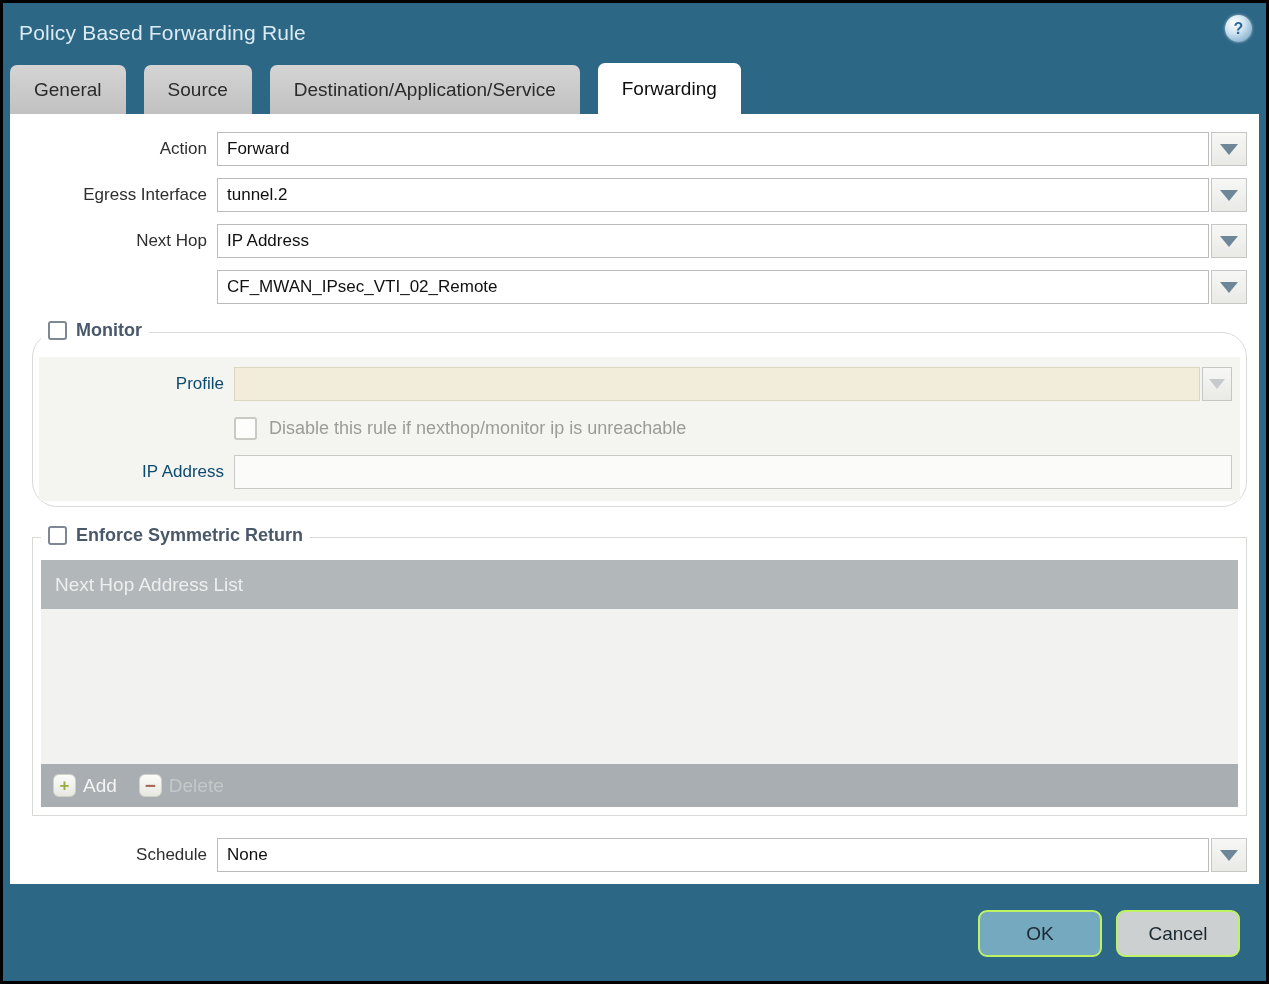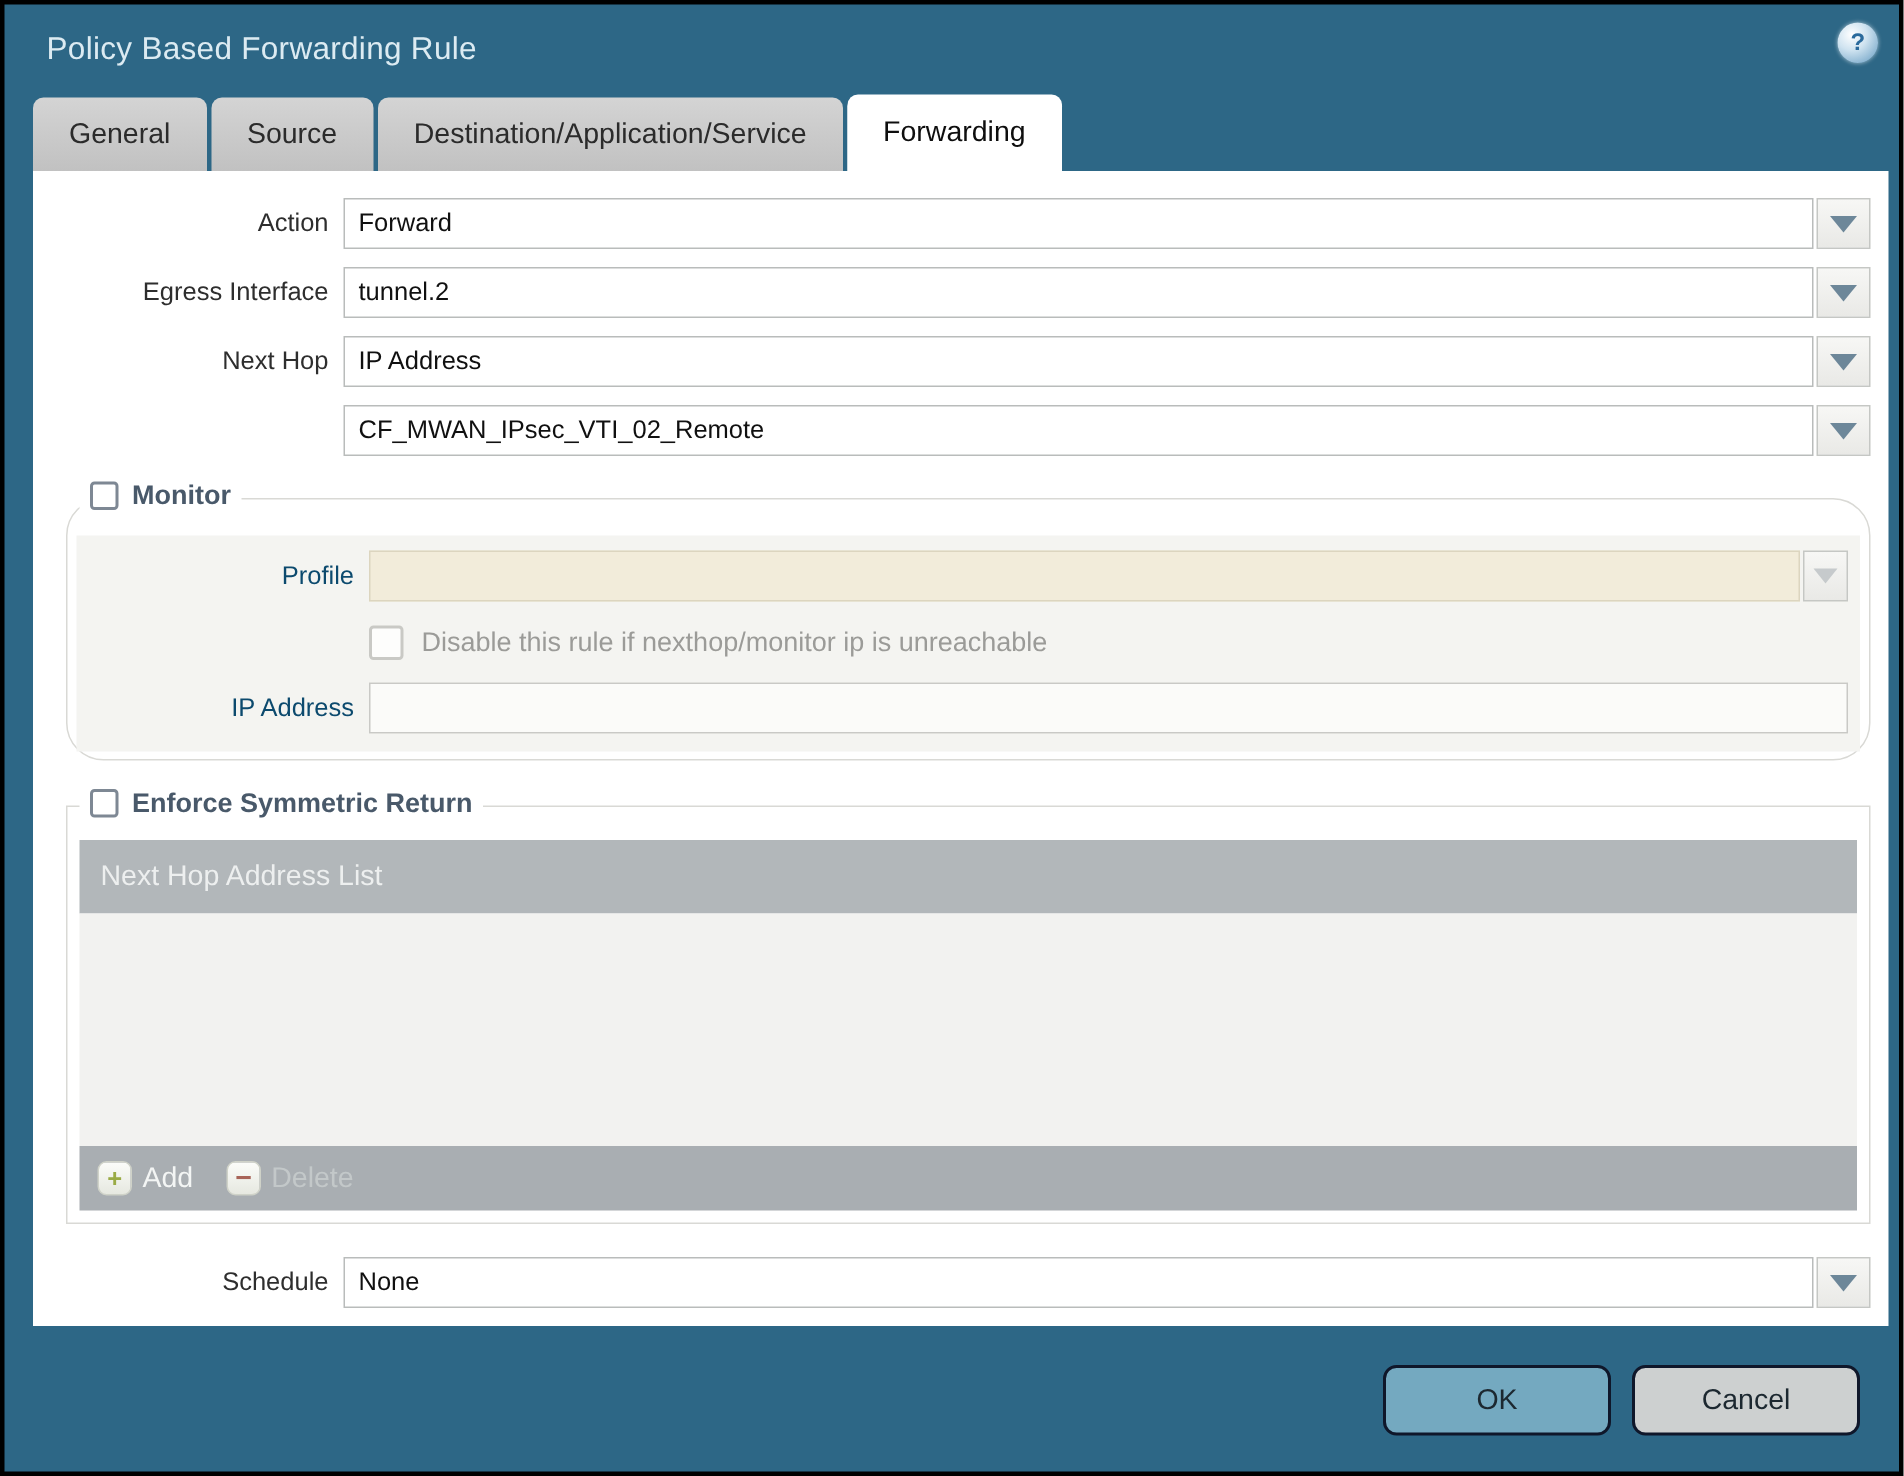--- a/index.html
+++ b/index.html
@@ -6,21 +6,21 @@
   html,body { width:1269px; height:984px; }
   body {
     background:#000;
     font-family:"Liberation Sans", sans-serif;
     position:relative;
     overflow:hidden;
   }
   .frame {
     position:absolute; inset:3px;
     background:#2d6786;
-    display:flex; flex-direction:column;padding-left:12px;
+    display:flex; flex-direction:column;
   }
   
   .titlebar {
     height:60px; flex:0 0 auto;
     display:flex; align-items:center;
     padding:0 14px 0 16px;
     position:relative;
   }
   .title-text { color:#dcebf2; font-size:21px; letter-spacing:0.2px; }
   .help-btn {
@@ -28,21 +28,21 @@
     width:27px; height:27px; border-radius:50%;
     background:radial-gradient(circle at 35% 30%, #ffffff 0%, #cfe3f0 40%, #8fb8d4 75%, #5f93b8 100%);
     box-shadow:0 0 3px rgba(255,255,255,0.6);
     display:flex; align-items:center; justify-content:center;
     cursor:pointer;
   }
   .help-glyph { color:#2a6a9c; font-size:16px; font-weight:bold; line-height:1; }
   
   .tabbar {
     flex:0 0 auto; height:51px;
-    display:flex; align-items:flex-end; gap:3px;
+    display:flex; align-items:flex-end; gap:18px;
     padding-left:7px;
   }
   .tab {
     height:49px; display:flex; align-items:center;
     padding:0 24px;
     background:linear-gradient(#d4d4d4,#c1c1c1);
     border-radius:7px 7px 0 0;
     color:#2b2b2b; font-size:19px;
     cursor:pointer; white-space:nowrap;
   }
@@ -167,22 +167,22 @@
   .tb-label-add { color:#f3f5f4; font-size:19px; }
   .tb-label-del { color:#c3c8c9; font-size:19px; }
   .schedule-row { margin-top:22px; }
   
   .footer {
     flex:0 0 97px;
     display:flex; align-items:flex-start; justify-content:flex-end;
     gap:14px; padding:26px 26px 0 0;
   }
   .btn {
-    width:152px; height:47px;
-    border:2px solid #0f172a; border-radius:9px;
+    width:124px; height:47px;
+    border:2px solid #bef264; border-radius:9px;
     font-family:"Liberation Sans", sans-serif;
     font-size:19px; color:#1c2830;
     display:flex; align-items:center; justify-content:center;
     cursor:pointer;
   }
   .btn-ok { background:#74a9c0; }
   .btn-cancel { background:#cdd0d0; }
 </style>
 </head>
 <body>

